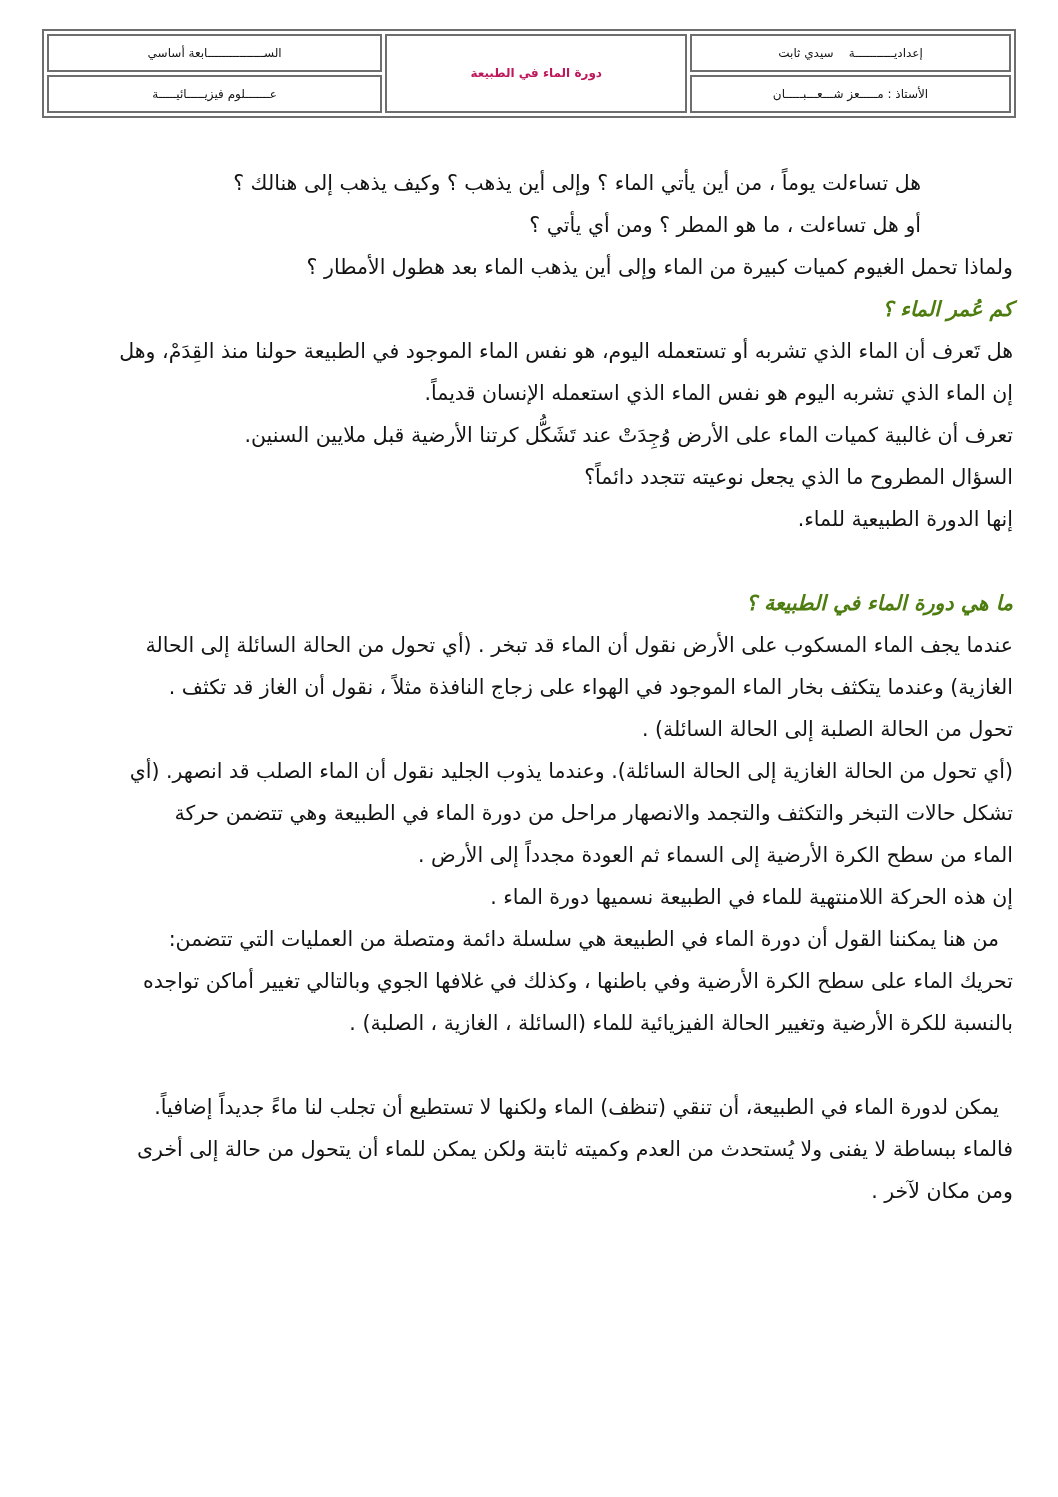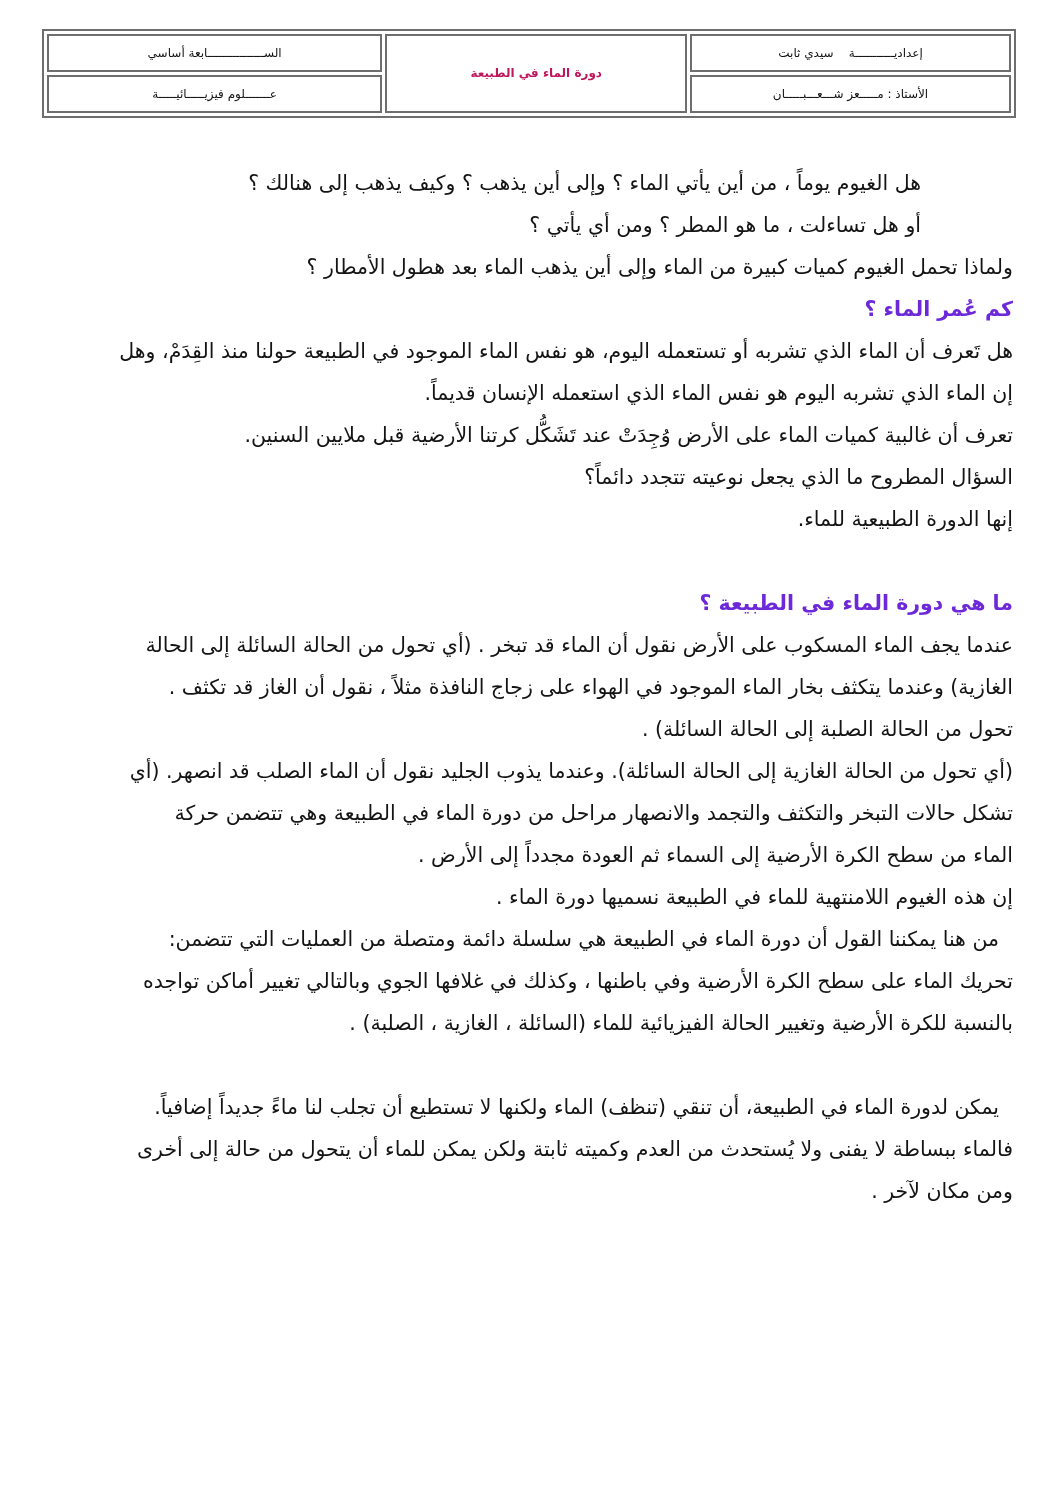--- a/index.html
+++ b/index.html
@@ -54,22 +54,23 @@
     font-size: 20.5px;
   }
   .line {
     line-height: 42px;
     text-align: right;
     white-space: nowrap;
   }
   .heading {
     line-height: 42px;
     font-weight: bold;
-    color: #6d28d9;
+    color: #4d7c0f;
     white-space: nowrap;
+    font-style: italic;
   }
   .ind-lg { padding-right: 92px; }
   .ind-sm { padding-right: 14px; }
   .gap { height: 42px; }
 </style>
 </head>
 <body>
 
 <div class="page">
 
@@ -89,41 +90,41 @@
       <tr>
         <td>الأستاذ : مـــــعز شـــعـــبـــــان</td>
         <td>عـــــــلوم فيزيـــــائيـــــة</td>
       </tr>
     </tbody>
       </table>
   </div>
 
   <div class="doc-body">
 
-    <div class="line ind-lg">هل الغيوم يوماً ، من أين يأتي الماء ؟ وإلى أين يذهب ؟ وكيف يذهب إلى هنالك ؟</div>
+    <div class="line ind-lg">هل تساءلت يوماً ، من أين يأتي الماء ؟ وإلى أين يذهب ؟ وكيف يذهب إلى هنالك ؟</div>
     <div class="line ind-lg">أو هل تساءلت ، ما هو المطر ؟ ومن أي يأتي ؟</div>
     <div class="line">ولماذا تحمل الغيوم كميات كبيرة من الماء وإلى أين يذهب الماء بعد هطول الأمطار ؟</div>
 
     <div class="heading">كم عُمر الماء ؟</div>
     <div class="line">هل تَعرف أن الماء الذي تشربه أو تستعمله اليوم، هو نفس الماء الموجود في الطبيعة حولنا منذ القِدَمْ، وهل</div>
     <div class="line">إن الماء الذي تشربه اليوم هو نفس الماء الذي استعمله الإنسان قديماً.</div>
     <div class="line">تعرف أن غالبية كميات الماء على الأرض وُجِدَتْ عند تَشَكُّل كرتنا الأرضية قبل ملايين السنين.</div>
     <div class="line">السؤال المطروح ما الذي يجعل نوعيته تتجدد دائماً؟</div>
     <div class="line">إنها الدورة الطبيعية للماء.</div>
 
     <div class="gap"></div>
 
     <div class="heading">ما هي دورة الماء في الطبيعة ؟</div>
     <div class="line">عندما يجف الماء المسكوب على الأرض نقول أن الماء قد تبخر . (أي تحول من الحالة السائلة إلى الحالة</div>
     <div class="line">الغازية) وعندما يتكثف بخار الماء الموجود في الهواء على زجاج النافذة مثلاً ، نقول أن الغاز قد تكثف .</div>
     <div class="line">تحول من الحالة الصلبة إلى الحالة السائلة) .</div>
     <div class="line">(أي تحول من الحالة الغازية إلى الحالة السائلة). وعندما يذوب الجليد نقول أن الماء الصلب قد انصهر. (أي</div>
     <div class="line">تشكل حالات التبخر والتكثف والتجمد والانصهار مراحل من دورة الماء في الطبيعة وهي تتضمن حركة</div>
     <div class="line">الماء من سطح الكرة الأرضية إلى السماء ثم العودة مجدداً إلى الأرض .</div>
-    <div class="line">إن هذه الغيوم اللامنتهية للماء في الطبيعة نسميها دورة الماء .</div>
+    <div class="line">إن هذه الحركة اللامنتهية للماء في الطبيعة نسميها دورة الماء .</div>
     <div class="line ind-sm">من هنا يمكننا القول أن دورة الماء في الطبيعة هي سلسلة دائمة ومتصلة من العمليات التي تتضمن:</div>
     <div class="line">تحريك الماء على سطح الكرة الأرضية وفي باطنها ، وكذلك في غلافها الجوي وبالتالي تغيير أماكن تواجده</div>
     <div class="line">بالنسبة للكرة الأرضية وتغيير الحالة الفيزيائية للماء (السائلة ، الغازية ، الصلبة) .</div>
 
     <div class="gap"></div>
 
     <div class="line ind-sm">يمكن لدورة الماء في الطبيعة، أن تنقي (تنظف) الماء ولكنها لا تستطيع أن تجلب لنا ماءً جديداً إضافياً.</div>
     <div class="line">فالماء ببساطة لا يفنى ولا يُستحدث من العدم وكميته ثابتة ولكن يمكن للماء أن يتحول من حالة إلى أخرى</div>
     <div class="line">ومن مكان لآخر .</div>
 

